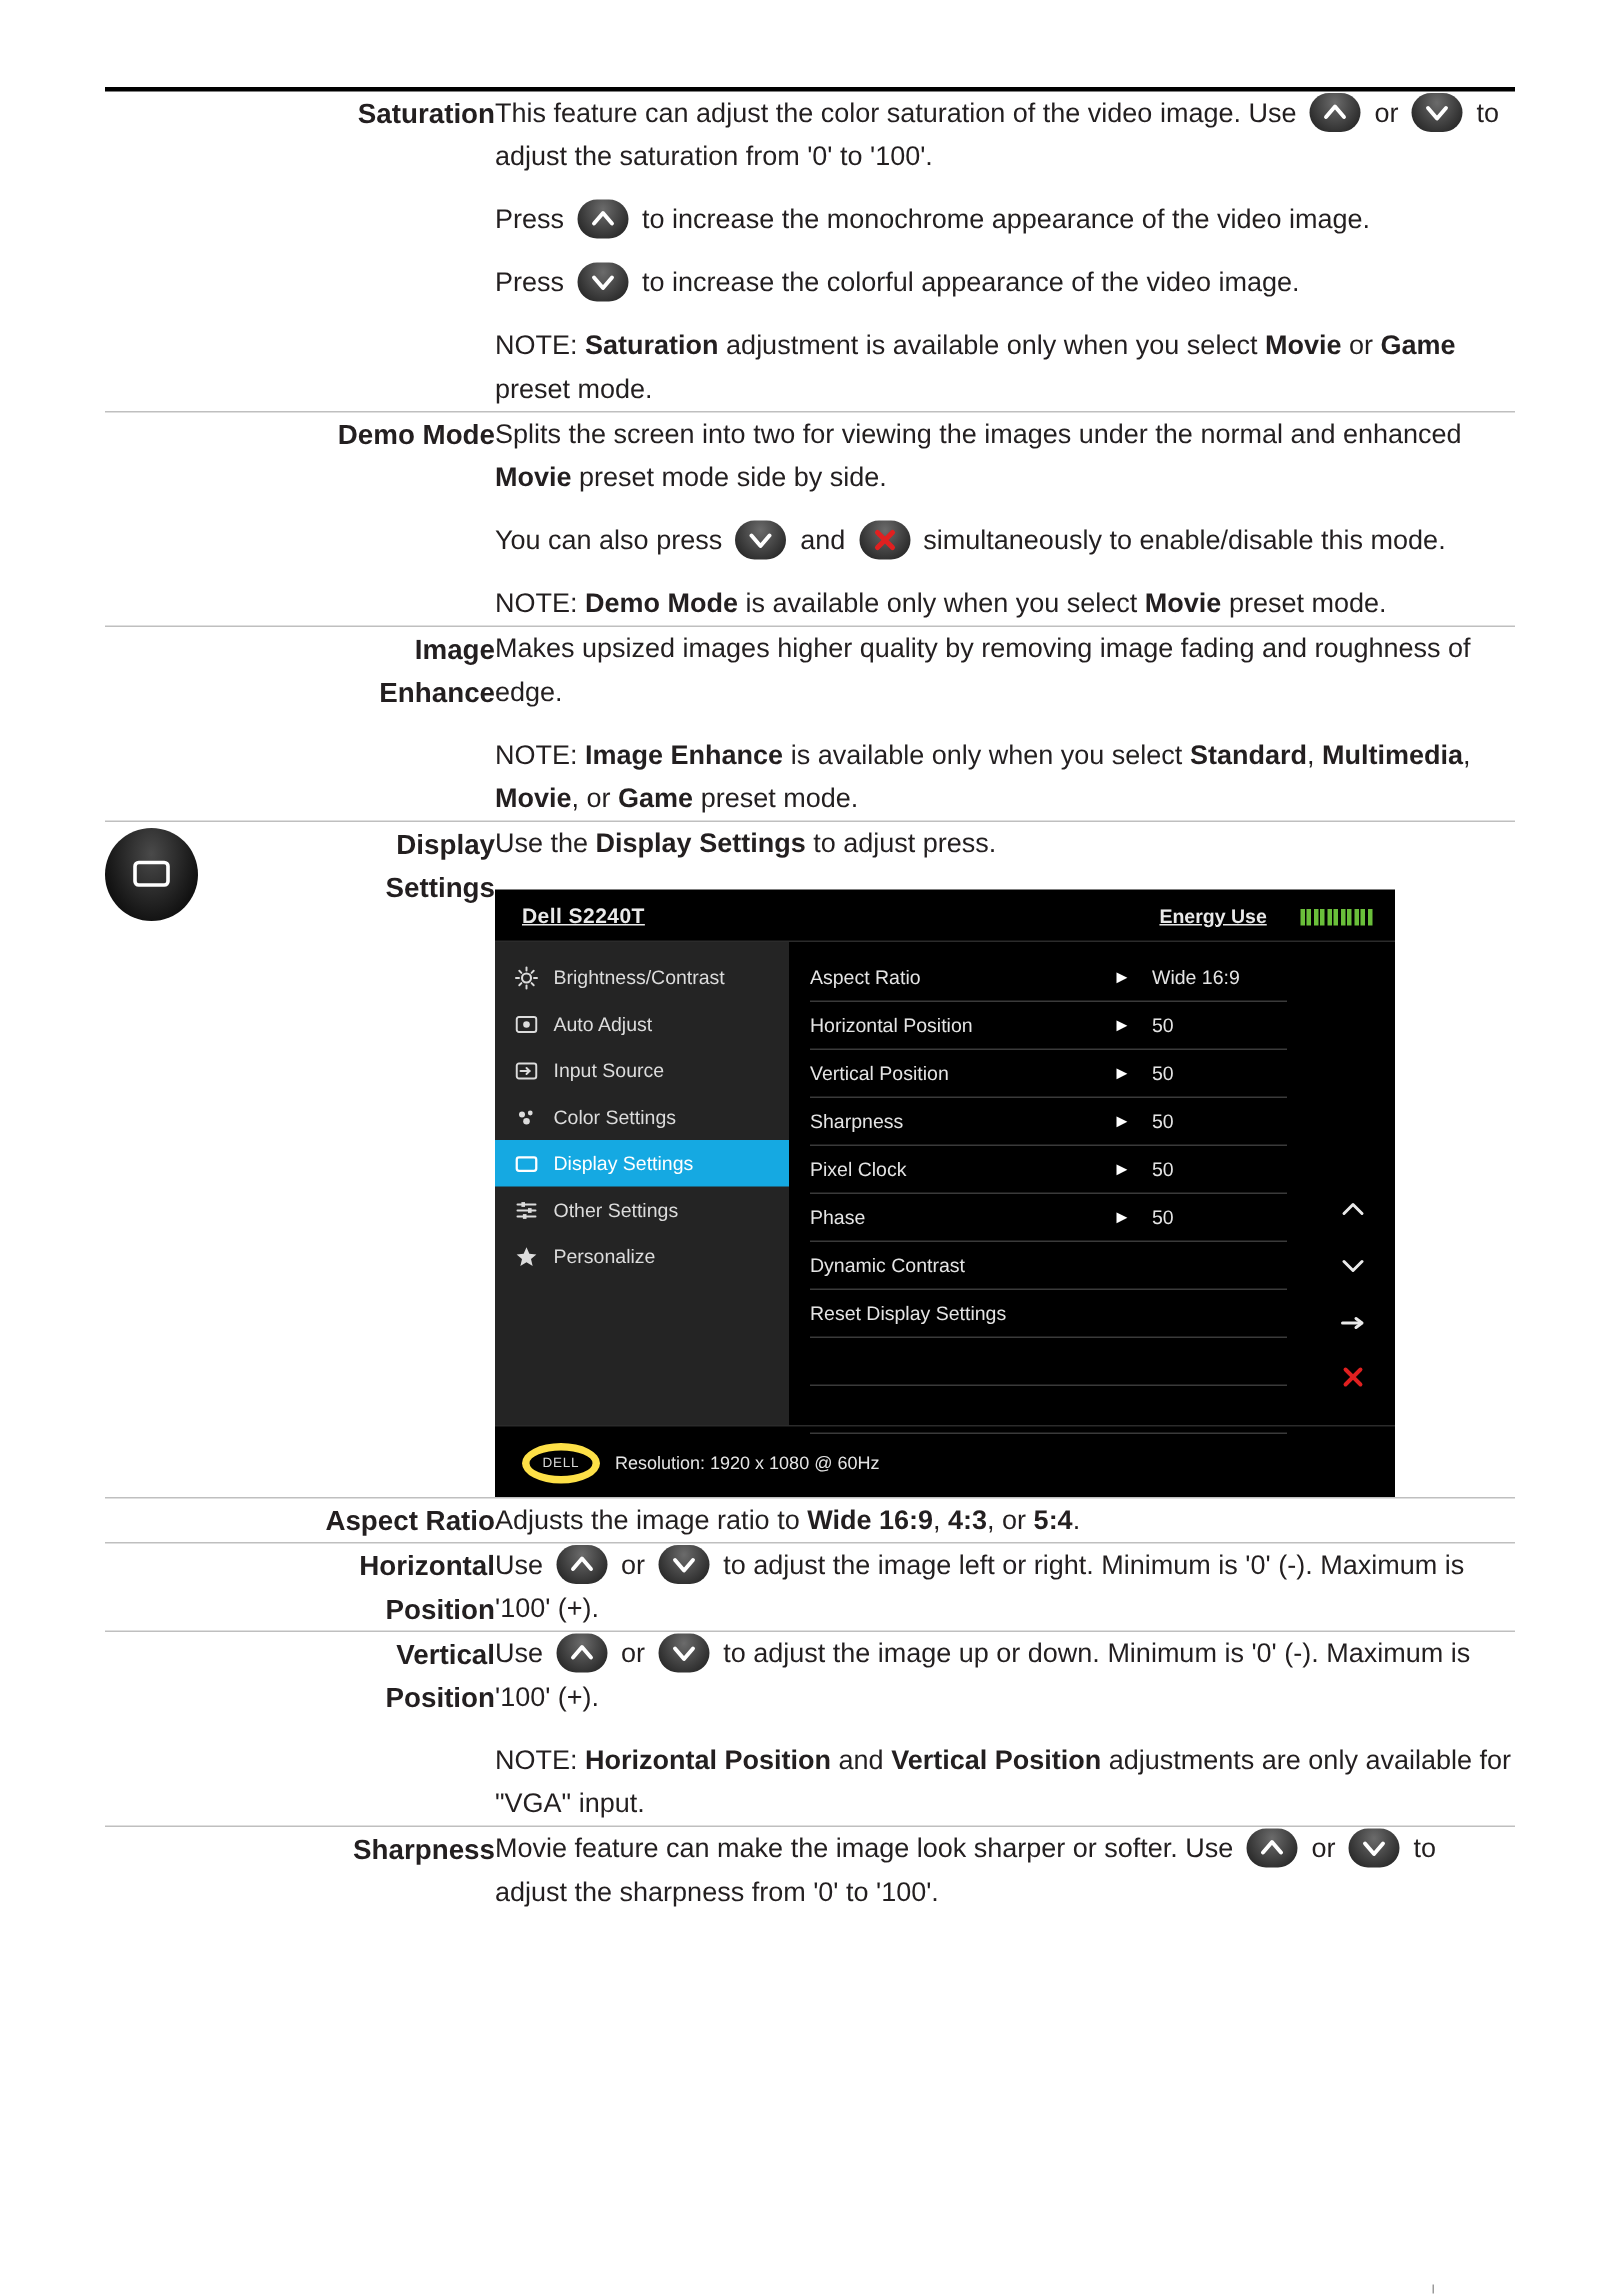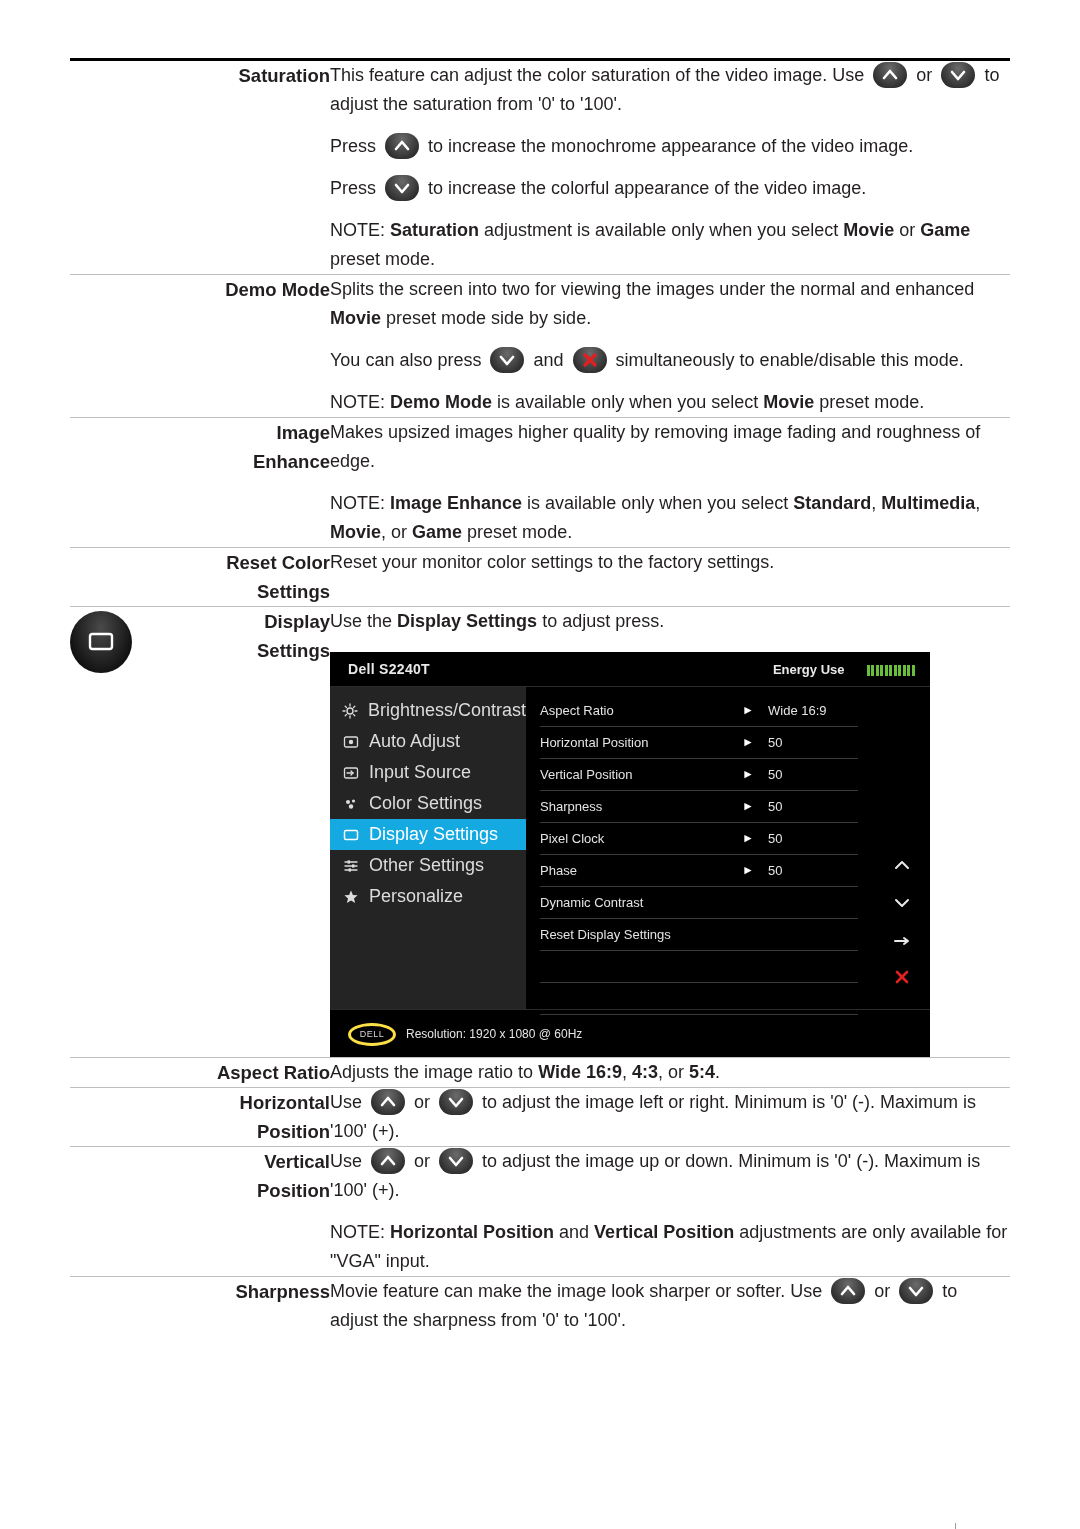--- a/index.html
+++ b/index.html
@@ -88,20 +88,21 @@
     color: #e9e9e9;
     box-sizing: border-box;
   }
   .osd-top {
     height: 34px;
     display: flex;
     align-items: center;
     justify-content: space-between;
     padding: 0 14px 0 18px;
     border-bottom: 1px solid #2b2b2b;
+    text-decoration: underline;
   }
   .osd-model { font-size: 14px; font-weight: bold; letter-spacing: .3px; }
   .osd-energy { font-size: 13px; font-weight: bold; display: flex; align-items: flex-end; gap: 22px;}
   .bars { display: inline-block; }
   .bars span {
     display: inline-block;
     width: 3px;
     height: 11px;
     background: #6abf3a;
     margin-right: 1.5px;
@@ -112,21 +113,21 @@
     width: 196px;
     background: #242424;
     padding-top: 8px;
     box-sizing: border-box;
   }
   .menu-item {
     display: flex;
     align-items: center;
     height: 31px;
     padding-left: 12px;
-    font-size: 18px;
+    font-size: 13px;
     color: #dcdcdc;
     gap: 9px;
   }
   .menu-item.active {
     background: #15a9e2;
     color: #ffffff;
     font-weight: normal;
   }
   .menu-ico {
     width: 18px; height: 18px;
@@ -159,21 +160,21 @@
     height: 48px;
     display: flex;
     align-items: center;
     gap: 10px;
     padding-left: 18px;
     border-top: 1px solid #2b2b2b;
   }
   .res-text { font-size: 12px; color: #e5e5e5; }
   .dell-badge {
     width: 42px; height: 17px;
-    border: 3px solid #fde047;
+    border: 5px solid #fde047;
     border-radius: 50%;
     display: inline-flex; align-items: center; justify-content: center;
     font-size: 9px; letter-spacing: .5px; color: #d8d8d8;
   }
 
   
   .bigicon {
     width: 62px; height: 62px;
     border-radius: 50%;
     background: #111111;
@@ -308,28 +309,20 @@
           <span>is available only when you select</span>
           <b>Standard</b><span>,</span>
           <b>Multimedia</b><span>,</span>
           <b>Movie</b><span>, or</span>
           <b>Game</b>
           <span>preset mode.</span>
         </p>
       </td>
     </tr>
 
-    <tr>
-      <td class="iconcell"></td>
-      <td class="label">Reset Color
-Settings</td>
-      <td class="body">
-        <p>Reset your monitor color settings to the factory settings.</p>
-      </td>
-    </tr>
 
     <tr>
       <td class="iconcell">
         <div class="bigicon">
           <svg width="34" height="26" viewBox="0 0 34 26">
             <rect x="6" y="5" width="22" height="15" rx="2.5" ry="2.5" fill="none" stroke="#ffffff" stroke-width="2.4"></rect>
           </svg>
         </div>
       </td>
       <td class="label">Display

